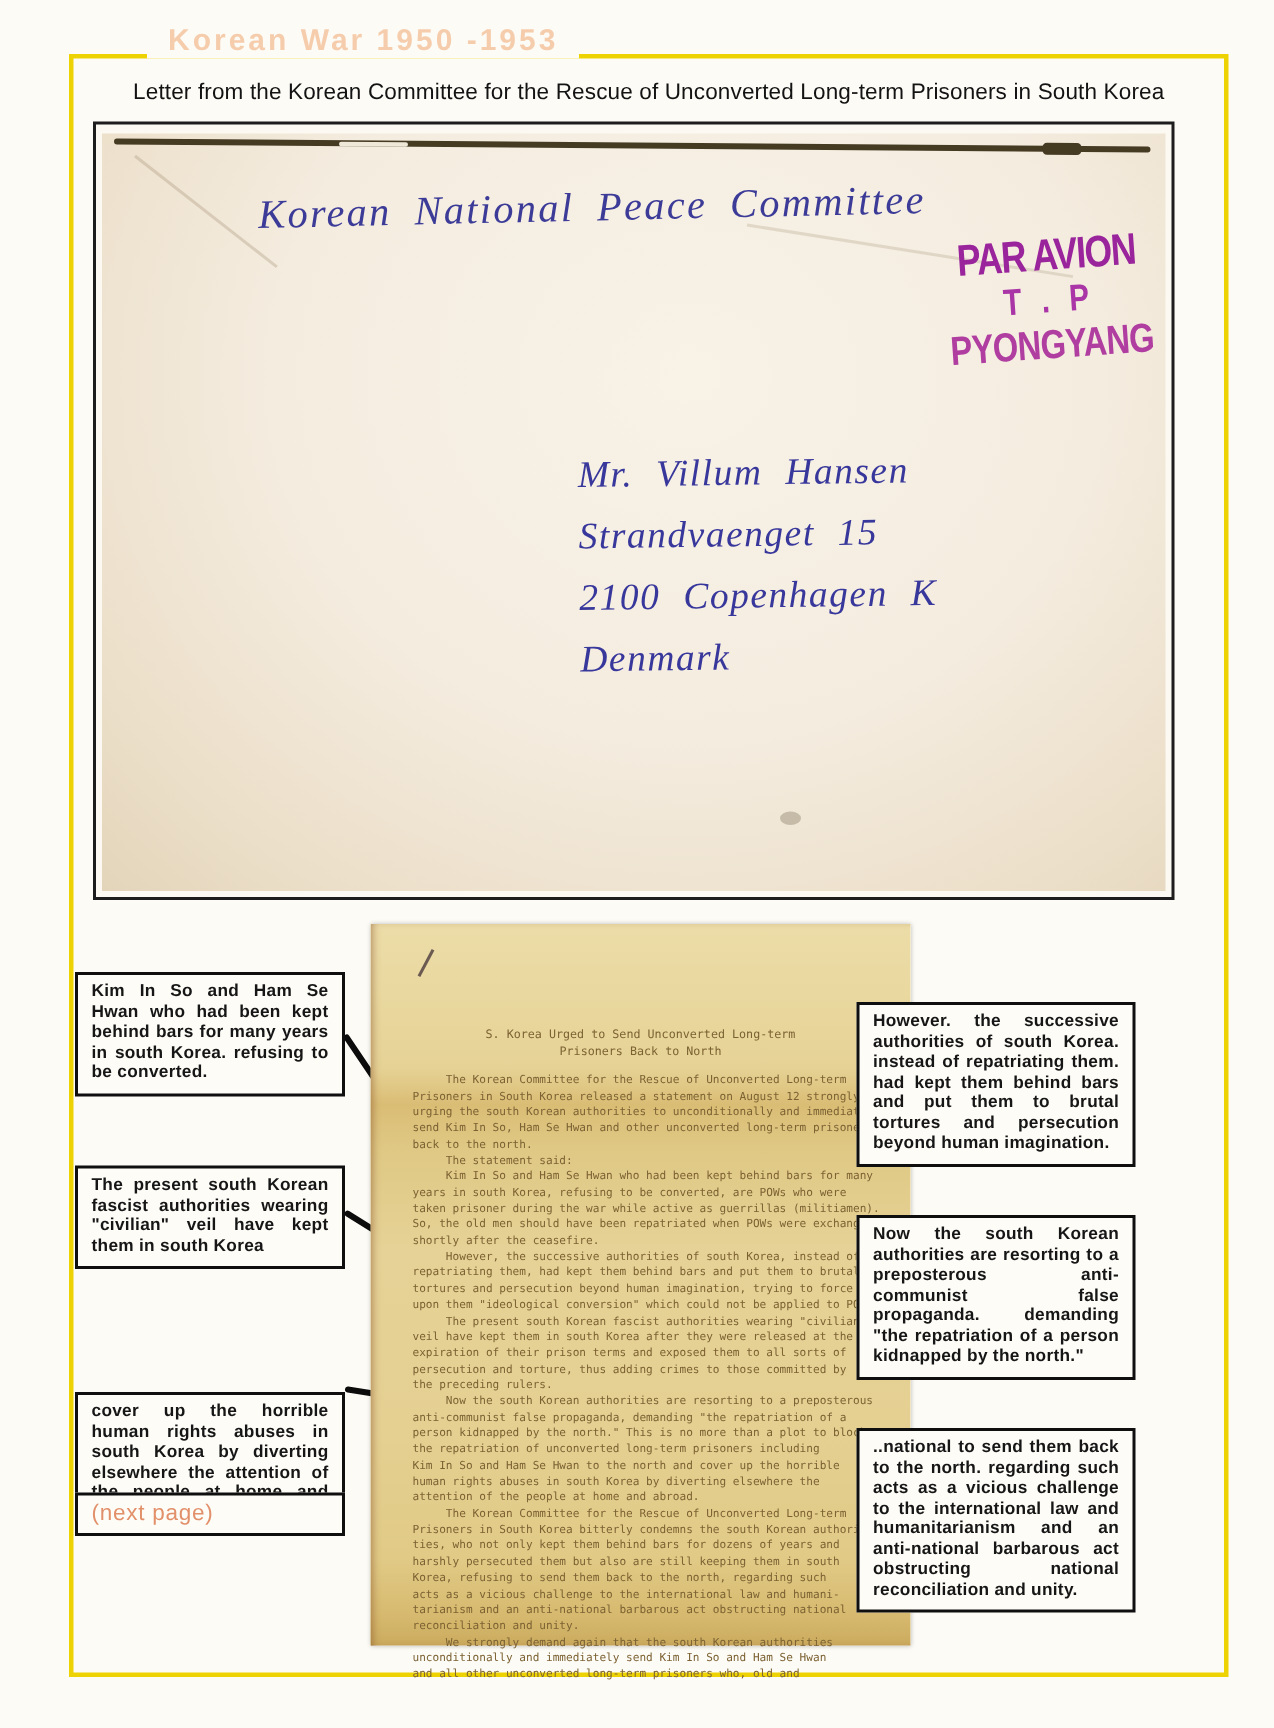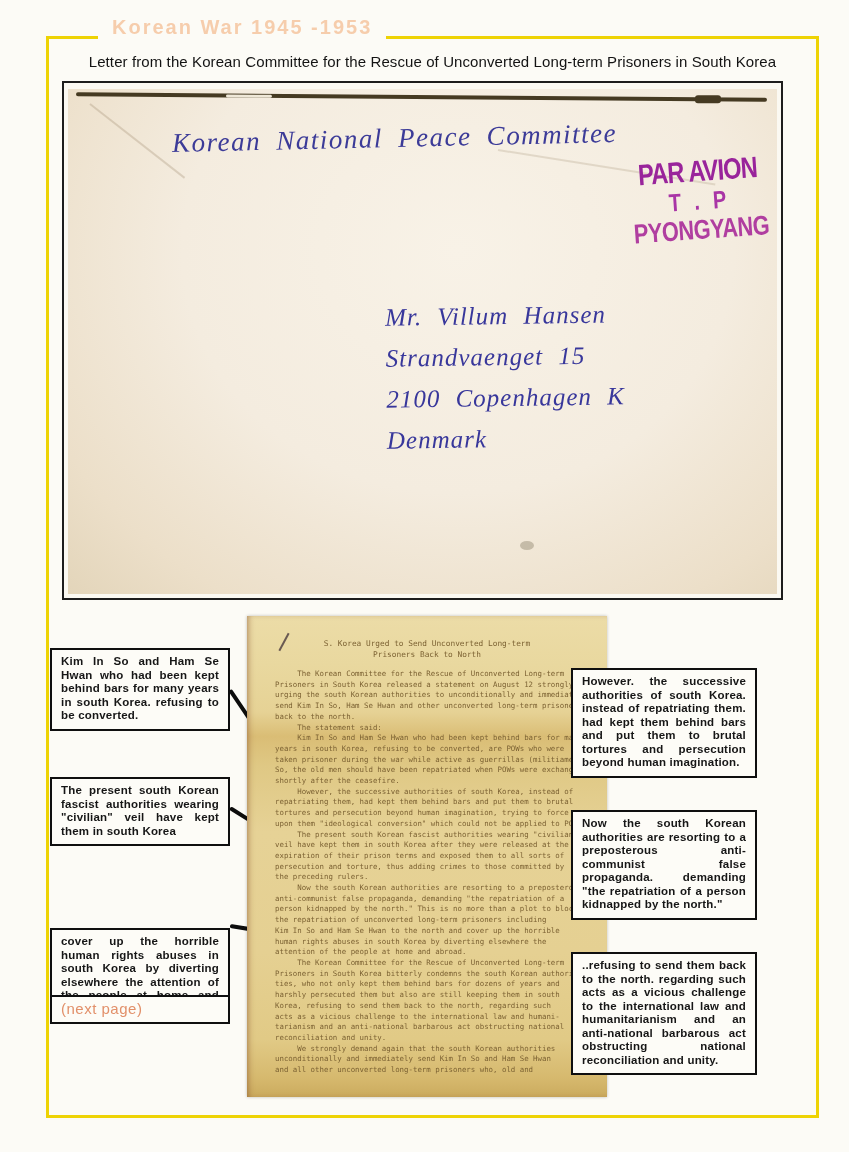--- a/index.html
+++ b/index.html
@@ -95,20 +95,21 @@
     box-shadow:inset 4px 0 6px -3px rgba(120,60,30,.55), 0 0 3px rgba(0,0,0,.25);
   }
   .pen-mark{
     position:absolute;left:36px;top:16px;width:2px;height:20px;
     background:#6a5a52;transform:rotate(28deg);
   }
   .letter-title{
     padding-top:22px;text-align:center;white-space:pre;
     font-family:"DejaVu Sans Mono",monospace;font-size:7.8px;line-height:11px;
     color:#7c6233;
+    margin-top:46px;
   }
   .letter-body{
     margin-top:9px;padding-left:28px;white-space:pre;
     font-family:"DejaVu Sans Mono",monospace;font-size:7.4px;line-height:10.7px;
     color:#7c6233;
   }
 
   
   .note{
     position:absolute;background:#fdfcf7;border:2px solid #0f0f0f;
@@ -127,21 +128,21 @@
     transform-origin:left center;z-index:1;
   }
 </style>
 </head>
 <body>
 
 <div class="page">
 
   <div class="frame"></div>
 
-  <div class="series-title">Korean War 1945 -1953</div>
+  <div class="series-title">Korean War 1950 -1953</div>
 
   <div class="caption">Letter from the Korean Committee for the Rescue of Unconverted Long-term Prisoners in South Korea</div>
 
   <div class="envelope-frame">
     <div class="envelope">
       <div class="torn-edge"></div>
       <div class="crease1"></div>
       <div class="crease2"></div>
       <div class="stain"></div>
       <div class="sender">Korean National Peace Committee</div>
@@ -203,21 +204,21 @@
 
   <div class="note left n-l1">Kim In So and Ham Se Hwan who had been kept behind bars for many years in south Korea. refusing to be converted.</div>
   <div class="note left n-l2">The present south Korean fascist authorities wearing "civilian" veil have kept them in south Korea</div>
   <div class="note left n-l3">cover up the horrible human rights abuses in south Korea by diverting elsewhere the attention of the people at home and abroad.</div>
   <div class="note left n-l4">
     <span class="next-page">(next page)</span>
   </div>
 
   <div class="note right n-r1">However. the successive authorities of south Korea. instead of repatriating them. had kept them behind bars and put them to brutal tortures and persecution beyond human imagination.</div>
   <div class="note right n-r2">Now the south Korean authorities are resorting to a preposterous anti-communist false propaganda. demanding "the repatriation of a person kidnapped by the north."</div>
-  <div class="note right n-r3">..refusing to send them back to the north. regarding such acts as a vicious challenge to the international law and humanitarianism and an anti-national barbarous act obstructing national reconciliation and unity.</div>
+  <div class="note right n-r3">..national to send them back to the north. regarding such acts as a vicious challenge to the international law and humanitarianism and an anti-national barbarous act obstructing national reconciliation and unity.</div>
 
   <div class="connector" style="left:230px;top:688px;width:80px;transform:rotate(56deg);"></div>
   <div class="connector" style="left:230px;top:806px;width:70px;transform:rotate(32deg);"></div>
   <div class="connector" style="left:230px;top:924px;width:55px;transform:rotate(9deg);"></div>
   <div class="connector" style="left:566px;top:801px;width:72px;transform:rotate(-57deg);"></div>
   <div class="connector" style="left:574px;top:898px;width:45px;transform:rotate(-46deg);"></div>
   <div class="connector" style="left:556px;top:1004px;width:49px;"></div>
 
 </div>
 

